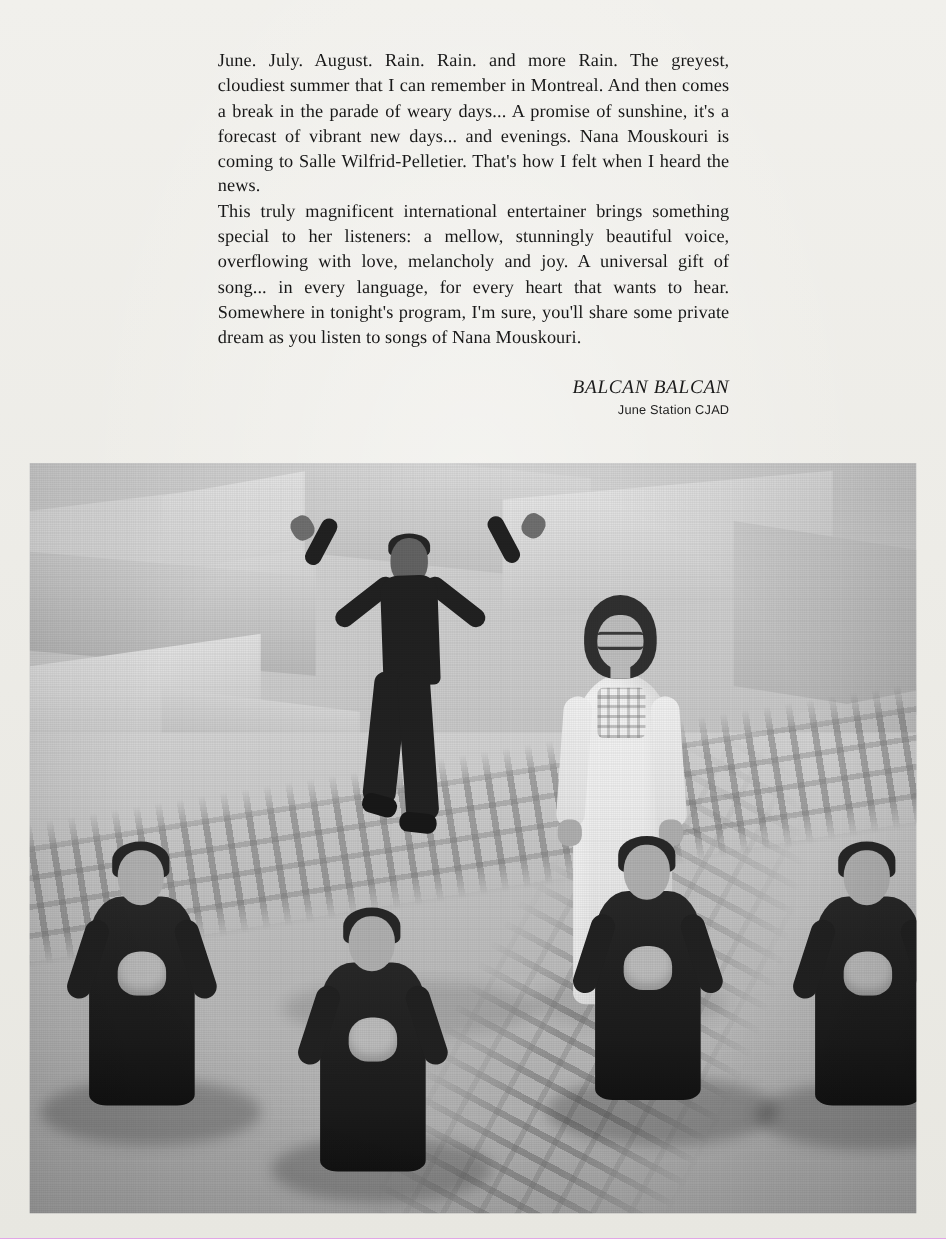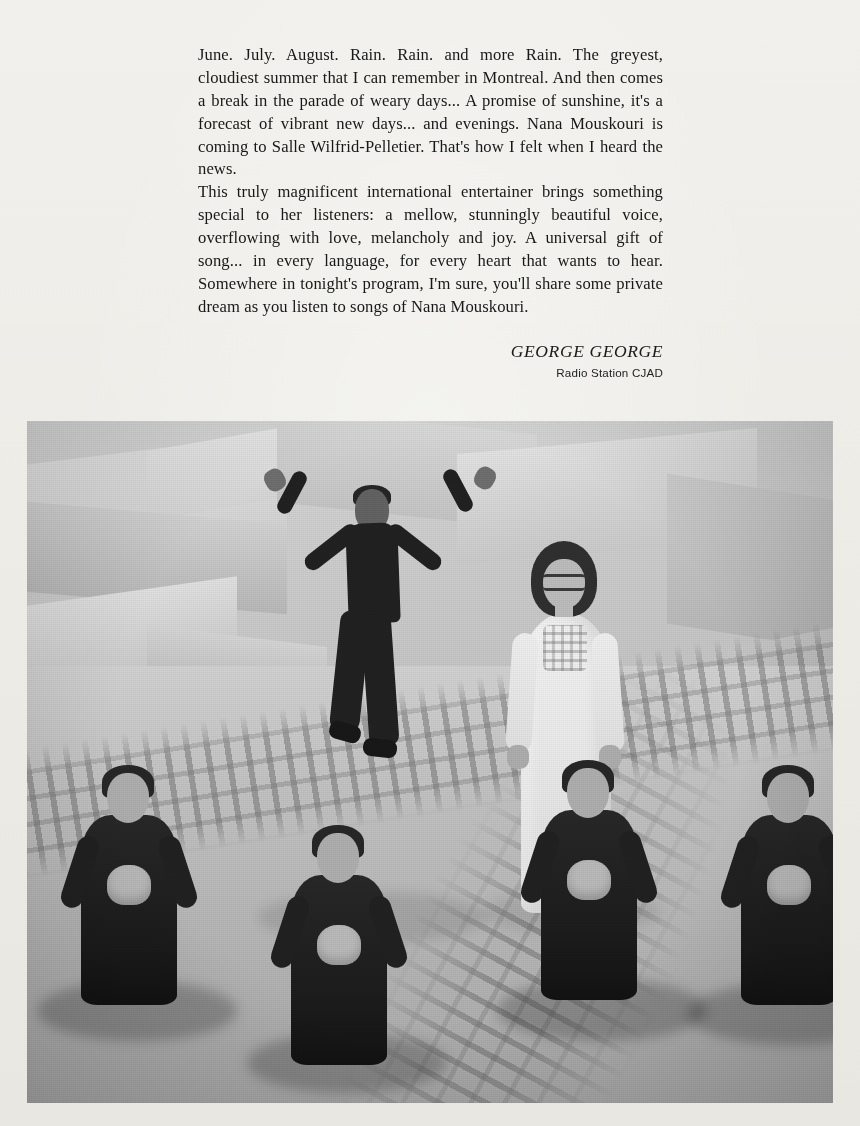--- a/index.html
+++ b/index.html
@@ -381,22 +381,22 @@
 <body>
 
 <div class="page">
 
   <div class="text-block">
     <p class="para">June. July. August. Rain. Rain. and more Rain. The greyest, cloudiest summer that I can remember in Montreal. And then comes a break in the parade of weary days... A promise of sunshine, it's a forecast of vibrant new days... and evenings. Nana Mouskouri is coming to Salle Wilfrid-Pelletier. That's how I felt when I heard the news.</p>
     <p class="para">This truly magnificent international entertainer brings something special to her listeners: a mellow, stunningly beautiful voice, overflowing with love, melancholy and joy. A universal gift of song... in every language, for every heart that wants to hear. Somewhere in tonight's program, I'm sure, you'll share some private dream as you listen to songs of Nana Mouskouri.</p>
   </div>
 
   <div class="signature">
-    <div class="sig-name">GEORGE GEORGE</div>
-    <div class="sig-station">Radio Station CJAD</div>
+    <div class="sig-name">BALCAN BALCAN</div>
+    <div class="sig-station">June Station CJAD</div>
   </div>
 
   <div class="photo">
     <div class="bg-sky"></div>
 
     <div class="slab slab-a"></div>
     <div class="slab slab-c"></div>
     <div class="slab slab-d"></div>
     <div class="slab slab-e"></div>
     <div class="slab slab-b"></div>

